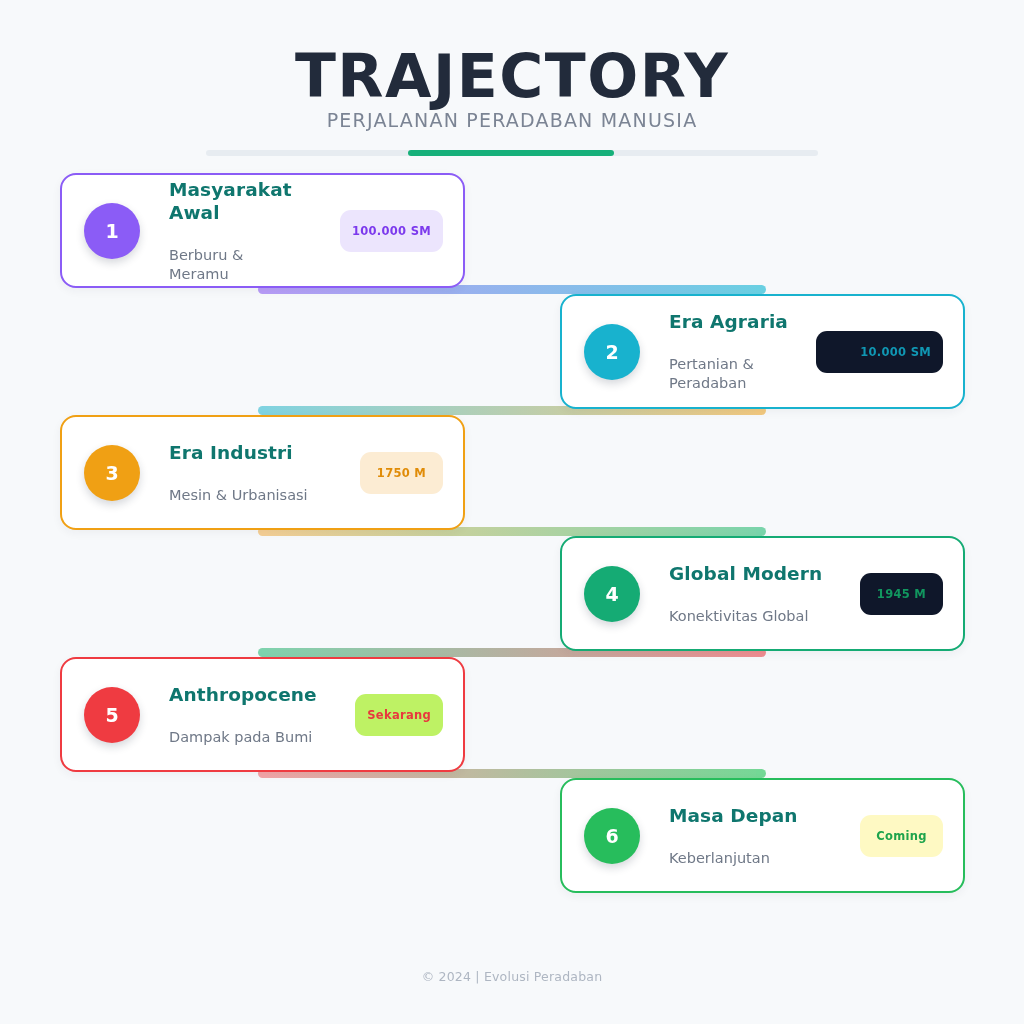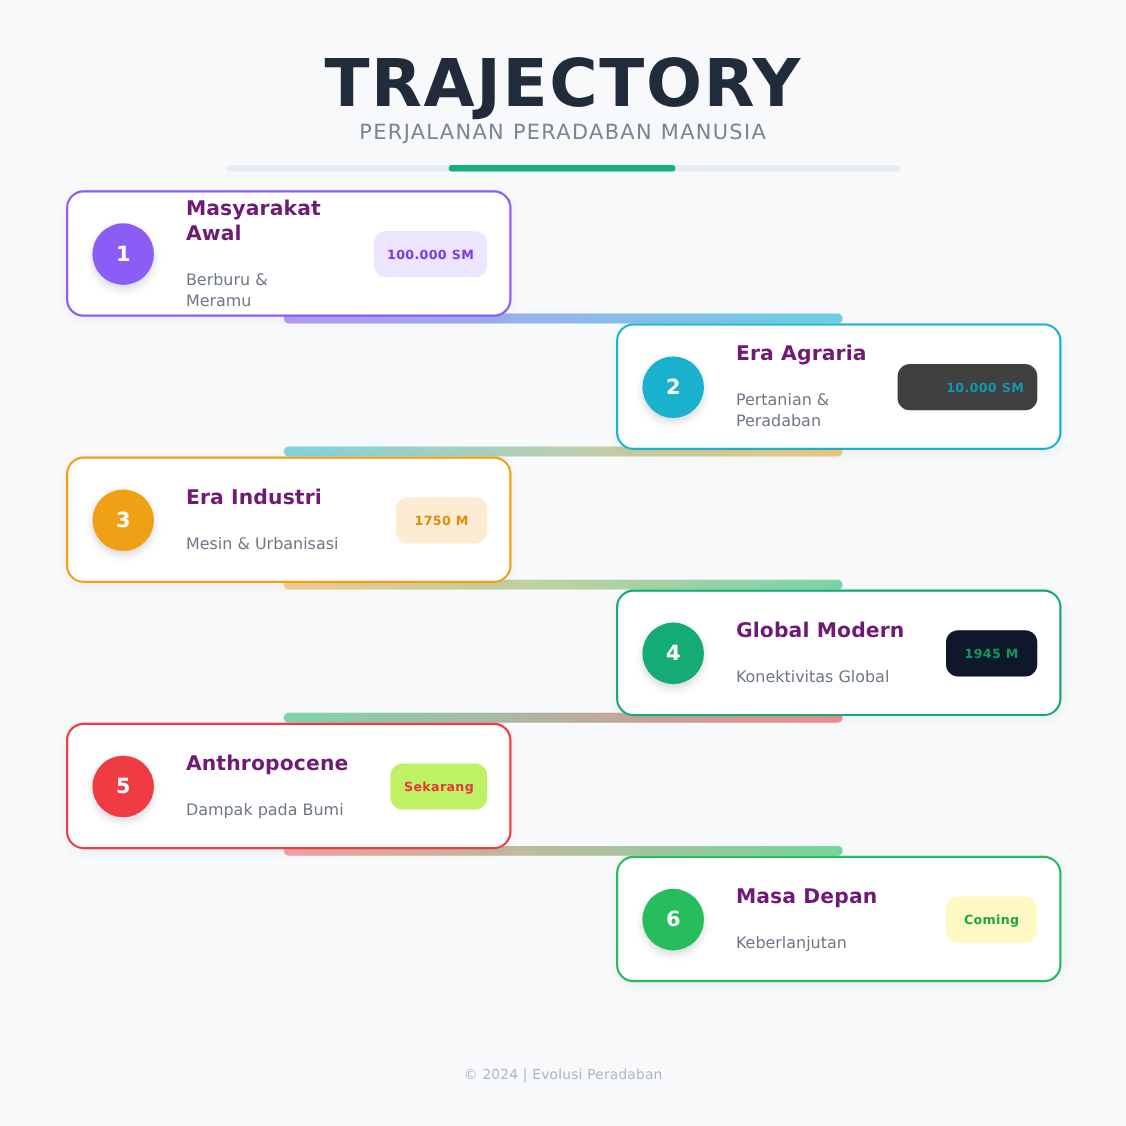--- a/index.html
+++ b/index.html
@@ -132,21 +132,21 @@
 
   .texts {
     flex: 1 1 auto;
     padding-left: 29px;
     min-width: 0;
   }
 
   .card-title {
     font-size: 18.5px;
     font-weight: 700;
-    color: #701a75;
+    color: #0f766e;
     line-height: 1.25;
     letter-spacing: 0.1px;
   }
 
   .card-sub {
     margin-top: 22px;
     font-size: 14.5px;
     color: #6f7887;
     font-weight: 400;
     line-height: 1.3;
@@ -211,21 +211,21 @@
         <div class="connector" style="top: 112px; background: linear-gradient(90deg, rgb(127, 211, 225), rgb(243, 201, 126));">
           <span class="cap left" style="background: rgb(127, 211, 225);"></span>
           <span class="cap right" style="background: rgb(243, 201, 126);"></span>
         </div>
         <div class="card right" style="border-color: rgb(24, 178, 206);">
           <div class="circle" style="background: rgb(24, 178, 206);">2</div>
           <div class="texts">
             <div class="card-title">Era Agraria</div>
             <div class="card-sub">Pertanian &amp; Peradaban</div>
           </div>
-          <div class="badge" style="background: #404040; color: rgb(16, 151, 179); padding-left: 44px;">10.000 SM</div>
+          <div class="badge" style="background: #0f172a; color: rgb(16, 151, 179); padding-left: 44px;">10.000 SM</div>
         </div>
       </div>
       <div class="row">
         <div class="connector" style="top: 112px; background: linear-gradient(90deg, rgb(245, 207, 148), rgb(122, 212, 171));">
           <span class="cap left" style="background: rgb(245, 207, 148);"></span>
           <span class="cap right" style="background: rgb(122, 212, 171);"></span>
         </div>
         <div class="card left" style="border-color: rgb(240, 160, 20);">
           <div class="circle" style="background: rgb(240, 160, 20);">3</div>
           <div class="texts">

